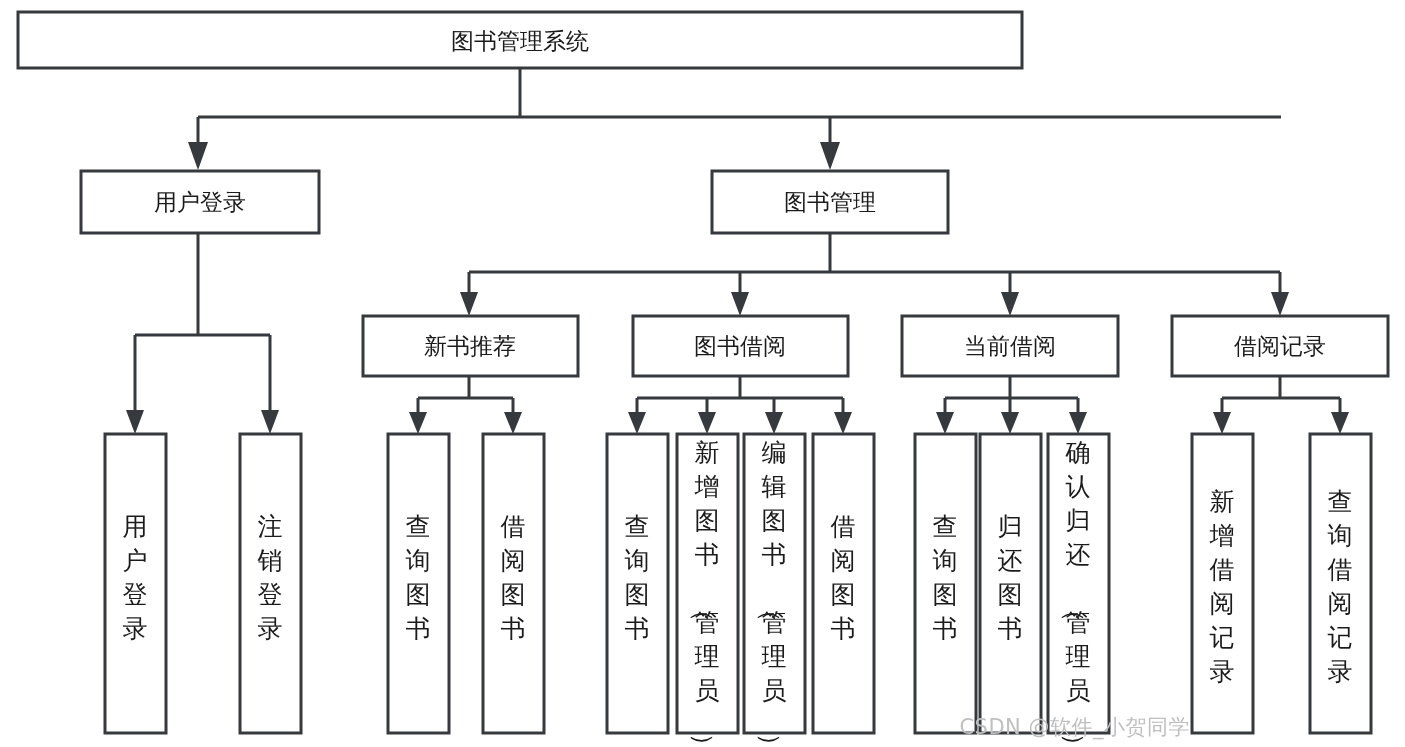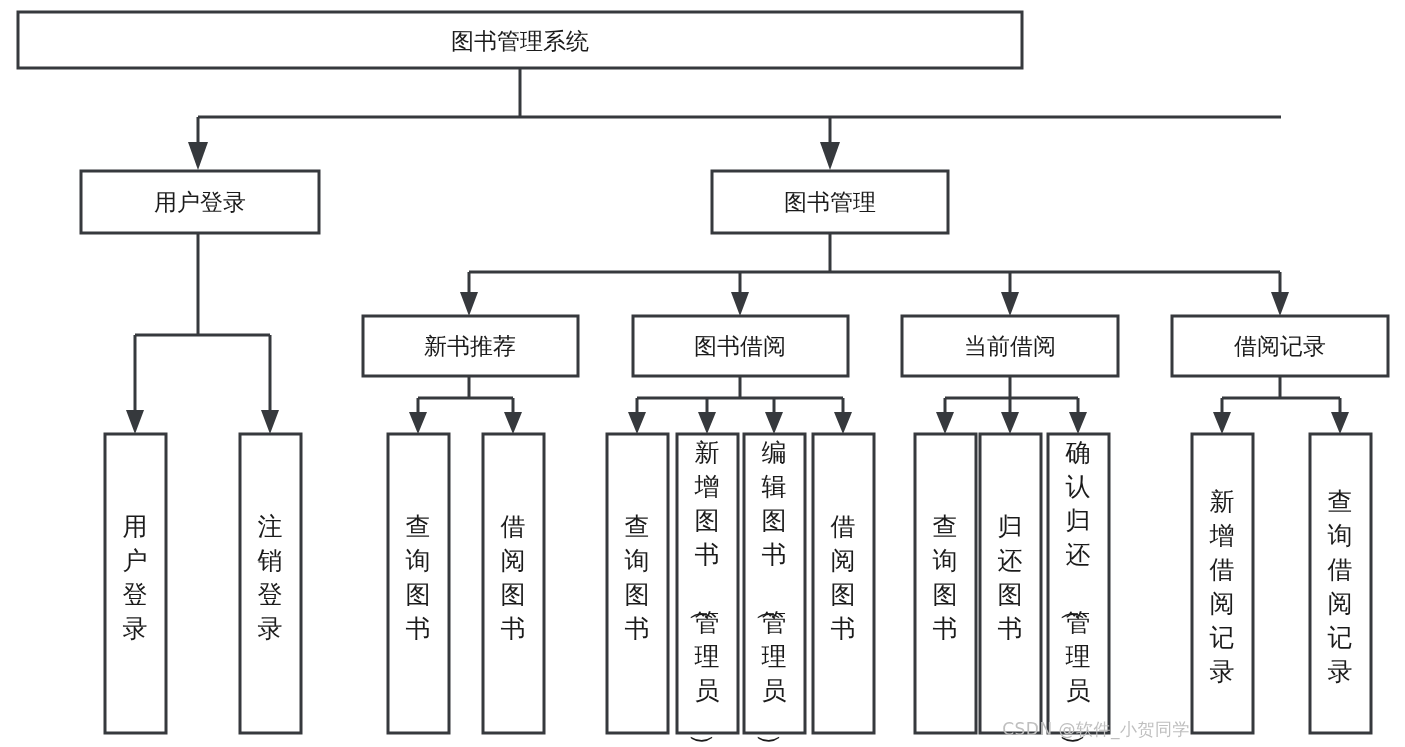--- a/index.html
+++ b/index.html
@@ -52,21 +52,21 @@
     font-family: "DejaVu Sans", "Liberation Sans", sans-serif;
     font-size: 25px;
     fill: #1b1b1b;
     text-anchor: middle;
   }
   .watermark {
     position: absolute;
     right: 8px;
     bottom: 6px;
     font-family: "DejaVu Sans", "Liberation Sans", sans-serif;
-    font-size: 17px;
+    font-size: 21px;
     color: #bfbfbf;
     letter-spacing: 0.5px;
     white-space: nowrap;
     pointer-events: none;
   }
 </style>
 </head>
 <body>
 
 <div id="diagram-root">

